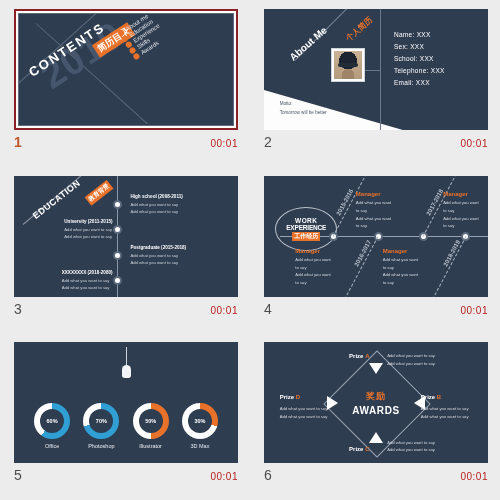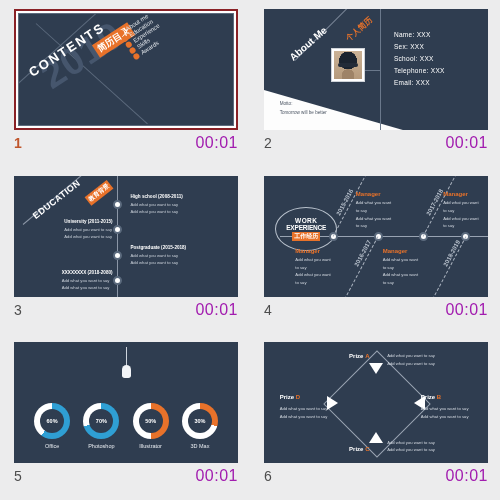--- a/index.html
+++ b/index.html
@@ -43,21 +43,21 @@
   .meta{
     display:flex;
     justify-content:space-between;
     align-items:baseline;
     padding-top:4px;
     font-size:13px;
     color:#4a4a4a;
   }
   .meta .num{font-size:14px;color:#4d4d4d;}
   .meta .num.active{color:#c0562c;font-weight:bold;}
-  .meta .time{font-size:16px;color:#a21caf;letter-spacing:.5px;}
+  .meta .time{font-size:10px;color:#b91c1c;letter-spacing:.5px;}
 
   
   .diag-line{position:absolute;background:#6e7b8c;height:1px;transform-origin:left center;opacity:.75;}
 
   
   .s1 .bigline1{left:-6%;top:72%;width:78%;transform:rotate(-42deg);background:#6a788b;}
   .s1 .bigline2{left:8%;top:8%;width:70%;transform:rotate(42deg);background:#6a788b;}
   .s1 .contents{
     position:absolute;left:5%;top:47%;
     transform:rotate(-33deg);transform-origin:left center;
@@ -409,20 +409,24 @@
     <div class="meta">
       <span class="num">5</span>
       <span class="time">00:01</span>
     </div>
   </div>
 
   <div class="cell">
     <div class="thumbwrap">
       <div class="slide s6">
         <div class="dia"></div>
+        <div class="ctr">
+          <div class="cn">奖励</div>
+          <div class="en">AWARDS</div>
+        </div>
 
         <div class="tri down" style="left:50%;top:17%;margin-left:-7px"></div>
         <div class="tri up" style="left:50%;bottom:17%;margin-left:-7px"></div>
         <div class="tri left" style="right:28%;top:50%;margin-top:-7px"></div>
         <div class="tri right" style="left:28%;top:50%;margin-top:-7px"></div>
 
         <div class="plabel" style="left:38%;top:9%"><span>Prize </span><b>A</b></div>
         <div class="ptxt" style="left:55%;top:8%">
             <div>Add what you want to say</div>
             <div>Add what you want to say</div>

